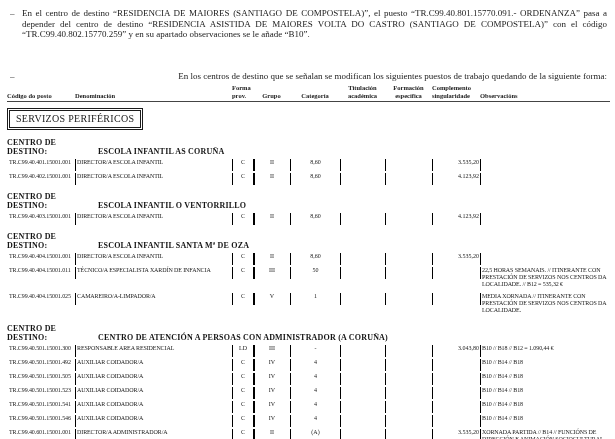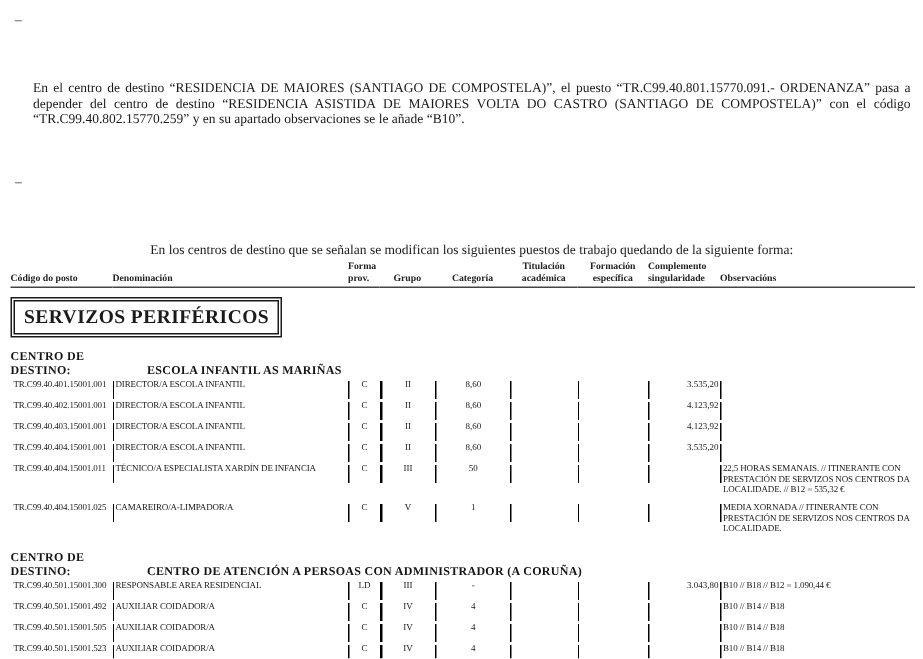--- a/index.html
+++ b/index.html
@@ -6,36 +6,36 @@
   html,body { background:#ffffff; }
   .page {
     position:relative; width:615px; height:439px; overflow:hidden;
     background:#ffffff; color:#1b1b1b;
     font-family:"Liberation Serif","DejaVu Serif",serif;
     padding:8px 5px 0 7px;
   }
   
   .bullet { display:flex; font-size:9px; line-height:10.5px; }
   .bullet .dash { flex:none; width:15px; padding-left:3px; }
-  .bullet .btext { flex:1; text-align:justify; padding-right:3px;margin-top:45px; }
+  .bullet .btext { flex:1; text-align:justify; padding-right:3px; }
   .bullet.second { margin-top:31px; }
-  .bullet.second .btext { text-align:center; }
+  .bullet.second .btext { text-align:right; }
   
   table.doc-table { width:603px; border-collapse:collapse; table-layout:fixed; margin-top:3px; }
   thead th {
     font-size:6.5px; line-height:7.5px; font-weight:bold; color:#222;
     white-space:pre-line; vertical-align:bottom; text-align:left;
     border-bottom:1px solid #444; padding:0 0 2px 0; overflow:visible;
   }
   thead th.al-c { text-align:center; }
   
   .servizos-cell { padding:6px 0 2px 0; }
   .servizos-box {
     display:inline-block; border:3px double #1b1b1b;
-    padding:2px 6px 3px 6px; font-size:13px; font-weight:bold; letter-spacing:.3px;
+    padding:2px 6px 3px 6px; font-size:10px; font-weight:normal; letter-spacing:.3px;
   }
   
   .section-row td { padding:6px 0 2px 0; font-size:8px; font-weight:600; letter-spacing:.2px; color:#151515; }
   .centro-label { display:inline-block; width:91px; }
   
   .data-row td {
     font-size:6px; line-height:7px; vertical-align:top; color:#222;
     padding:1px 1px 4px 2px; height:14px; overflow:hidden;
   }
   .data-row td.bar {
@@ -93,21 +93,21 @@
         <th>Observacións</th>
       </tr>
     </thead>
     <tbody>
       <tr>
         <td class="servizos-cell" colspan="9">
           <span class="servizos-box">SERVIZOS PERIFÉRICOS</span>
         </td>
       </tr>
     <tr class="section-row">
-          <td colspan="9"><span class="centro-label">CENTRO DE DESTINO:</span><span>ESCOLA INFANTIL AS MARIÑAS</span></td>
+          <td colspan="9"><span class="centro-label">CENTRO DE DESTINO:</span><span>ESCOLA INFANTIL AS CORUÑA</span></td>
         </tr>
         <tr class="data-row">
           <td class="c-codigo">TR.C99.40.401.15001.001</td>
           <td class="c-denominacion bar">DIRECTOR/A ESCOLA INFANTIL</td>
           <td class="c-forma bar">C</td>
           <td class="c-grupo bar bar-thick">II</td>
           <td class="c-categoria bar">8,60</td>
           <td class="c-titulacion bar"></td>
           <td class="c-formacion bar"></td>
           <td class="c-complemento bar">3.535,20</td>
@@ -117,30 +117,36 @@
           <td class="c-codigo">TR.C99.40.402.15001.001</td>
           <td class="c-denominacion bar">DIRECTOR/A ESCOLA INFANTIL</td>
           <td class="c-forma bar">C</td>
           <td class="c-grupo bar bar-thick">II</td>
           <td class="c-categoria bar">8,60</td>
           <td class="c-titulacion bar"></td>
           <td class="c-formacion bar"></td>
           <td class="c-complemento bar">4.123,92</td>
           <td class="c-observacions bar"></td>
         </tr>
+        <tr class="section-row">
+          <td colspan="9"><span class="centro-label">CENTRO DE DESTINO:</span><span>ESCOLA INFANTIL O VENTORRILLO</span></td>
+        </tr>
         <tr class="data-row">
           <td class="c-codigo">TR.C99.40.403.15001.001</td>
           <td class="c-denominacion bar">DIRECTOR/A ESCOLA INFANTIL</td>
           <td class="c-forma bar">C</td>
           <td class="c-grupo bar bar-thick">II</td>
           <td class="c-categoria bar">8,60</td>
           <td class="c-titulacion bar"></td>
           <td class="c-formacion bar"></td>
           <td class="c-complemento bar">4.123,92</td>
           <td class="c-observacions bar"></td>
+        </tr>
+        <tr class="section-row">
+          <td colspan="9"><span class="centro-label">CENTRO DE DESTINO:</span><span>ESCOLA INFANTIL SANTA Mª DE OZA</span></td>
         </tr>
         <tr class="data-row">
           <td class="c-codigo">TR.C99.40.404.15001.001</td>
           <td class="c-denominacion bar">DIRECTOR/A ESCOLA INFANTIL</td>
           <td class="c-forma bar">C</td>
           <td class="c-grupo bar bar-thick">II</td>
           <td class="c-categoria bar">8,60</td>
           <td class="c-titulacion bar"></td>
           <td class="c-formacion bar"></td>
           <td class="c-complemento bar">3.535,20</td>

